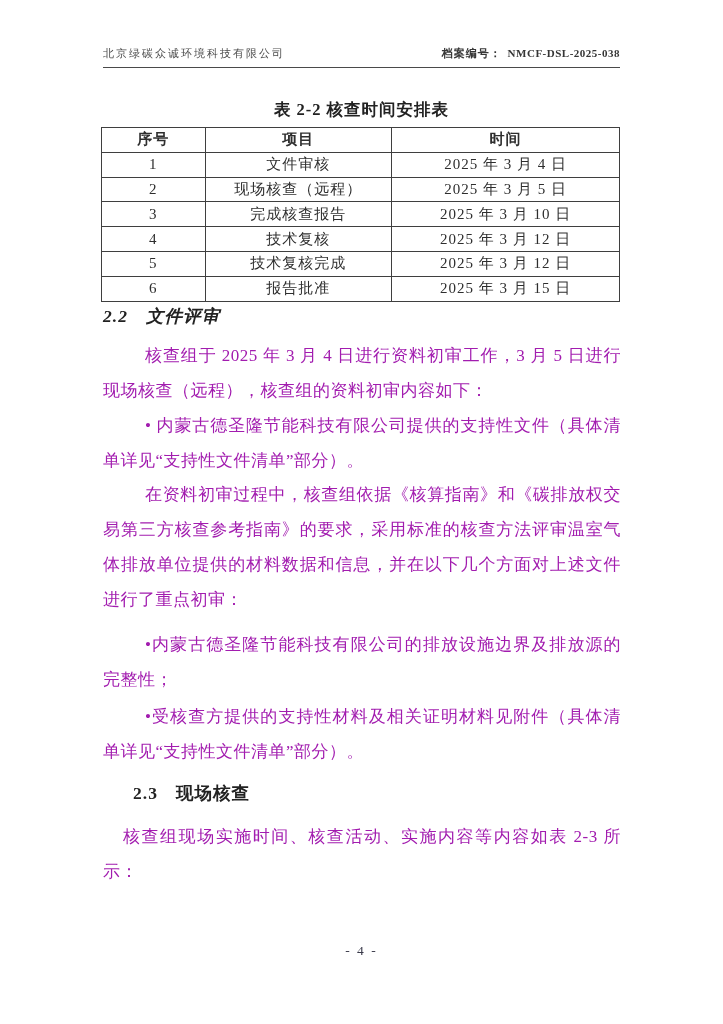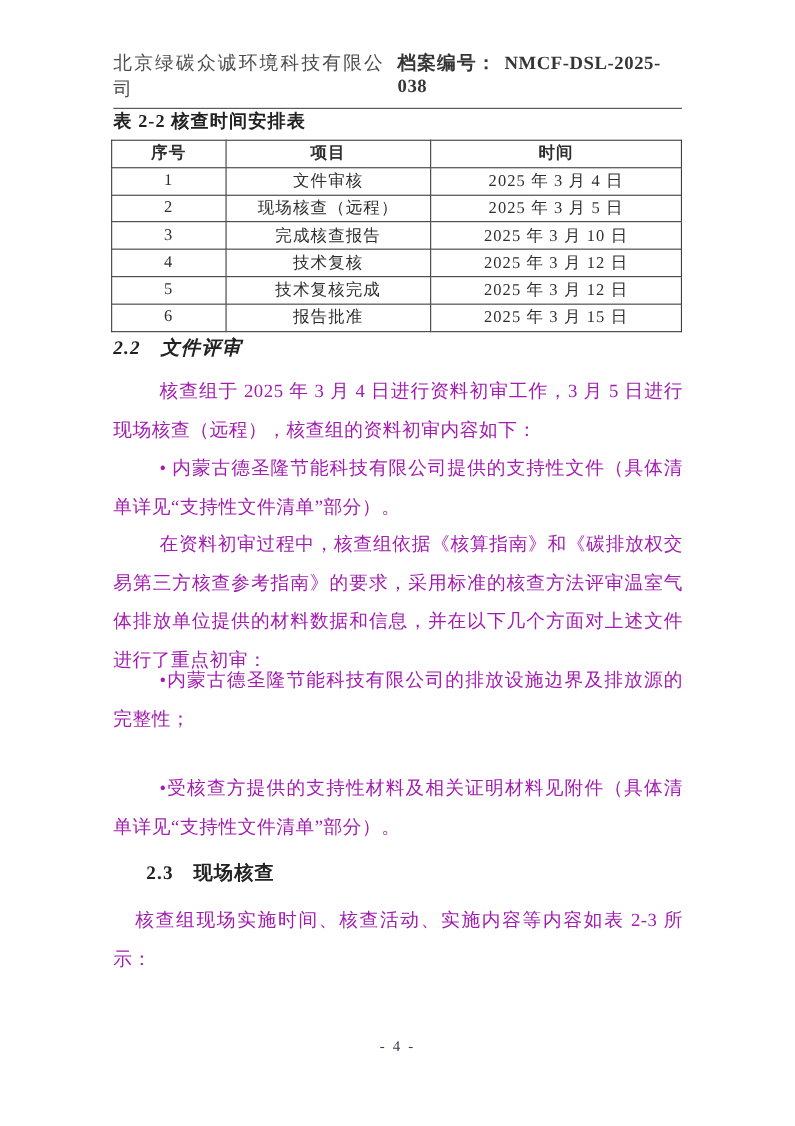--- a/index.html
+++ b/index.html
@@ -16,32 +16,32 @@
   
   .page-header {
     position: absolute;
     left: 103px; top: 46px;
     width: 517px;
     display: flex;
     justify-content: space-between;
     align-items: flex-start;
     padding-bottom: 6px;
     border-bottom: 1.5px solid #4a4a4a;
-    font-size: 17px;
+    font-size: 11px;
   }
   .header-company { color: #4c4c4c; letter-spacing: 2px; }
   .header-right { color: #363636; font-weight: bold; }
   .header-docno-label { letter-spacing: 1px; margin-right: 3px; }
   .header-docno { letter-spacing: 0.5px; }
   
   .doc-table-title {
     position: absolute;
     left: 103px; top: 99px;
     width: 517px;
-    text-align: left;
+    text-align: center;
     font-weight: bold;
     font-size: 16.5px;
     color: #222222;
     letter-spacing: 1px;
   }
   
   table.schedule {
     position: absolute;
     left: 101px; top: 127px;
     width: 519px;
@@ -84,21 +84,21 @@
     font-size: 17px;
     line-height: 35px;
     text-align: justify;
     color: #a21caf;
     letter-spacing: 0.5px;
   }
   .indent { text-indent: 42px; }
   .p1 { top: 338px; }
   .b1 { top: 408px; }
   .p2 { top: 477px; }
-  .b2 { top: 601px; }
+  .b2 { top: 627px; }
   .b3 { top: 699px; }
   .p3 { top: 819px; text-indent: 20px; }
   
   .page-footer {
     position: absolute;
     left: 0; top: 943px;
     width: 723px;
     text-align: center;
     font-size: 13.5px;
     color: #3a3a4a;

